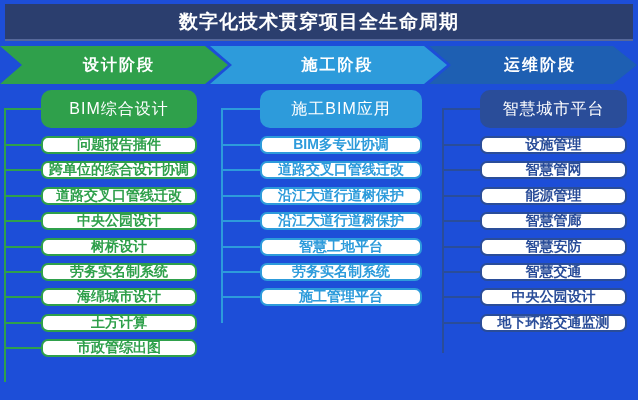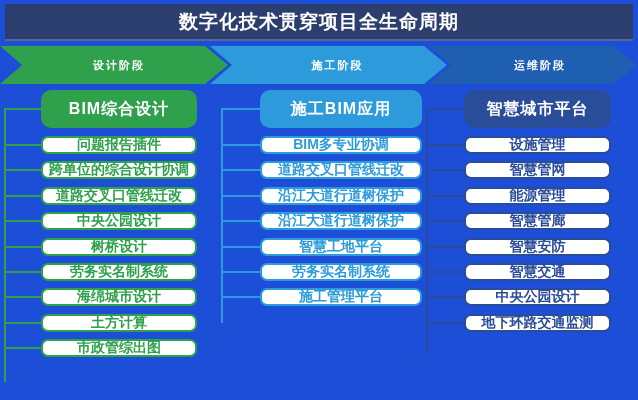--- a/index.html
+++ b/index.html
@@ -13,42 +13,42 @@
     color:#ffffff;font-size:19px;font-weight:600;letter-spacing:1px;
     border-bottom:2px solid #56689a;
     box-sizing:border-box;
   }
 
   
   .arrow-band{position:absolute;left:0;top:46px;width:638px;height:38px;}
   .arrow-band svg{position:absolute;left:0;top:0;}
   .phase-label{
     position:absolute;top:0;height:38px;display:flex;align-items:center;justify-content:center;
-    color:#ffffff;font-size:11px;font-weight:600;letter-spacing:2px;
+    color:#ffffff;font-size:16px;font-weight:600;letter-spacing:2px;
   }
   .pl0{left:10px;width:218px;}
   .pl1{left:228px;width:219px;}
   .pl2{left:447px;width:186px;}
 
   
   .column{position:absolute;top:90px;}
   .col0{left:4px; --conn-w:37px; --box-w:156px;}
   .col1{left:221px; --conn-w:39px; --box-w:162px;}
-  .col2{left:426px; --conn-w:38px; --box-w:147px;}
+  .col2{left:442px; --conn-w:38px; --box-w:147px;}
   .spine{position:absolute;left:0;top:19px;width:2px;background:var(--accent);}
   .row{display:flex;align-items:center;margin-bottom:7.4px;}
   .row.header-row{margin-bottom:8px;}
   .connector{width:var(--conn-w);height:2px;background:var(--accent);flex:none;}
   .node{
     box-sizing:border-box;width:var(--box-w);display:flex;align-items:center;justify-content:center;
     text-align:center;white-space:nowrap;
   }
   .header-box{
     height:38px;border-radius:10px;background:var(--accent);
-    color:#ffffff;font-size:16px;font-weight:700;letter-spacing:1px;
+    color:#ffffff;font-size:16px;font-weight:400;letter-spacing:1px;
   }
   .item-box{
     height:18px;border-radius:7px;background:#ffffff;
     border:2px solid var(--accent);color:var(--accent);
     font-size:14px;font-weight:600;
   }
 </style>
 </head>
 <body>
 

